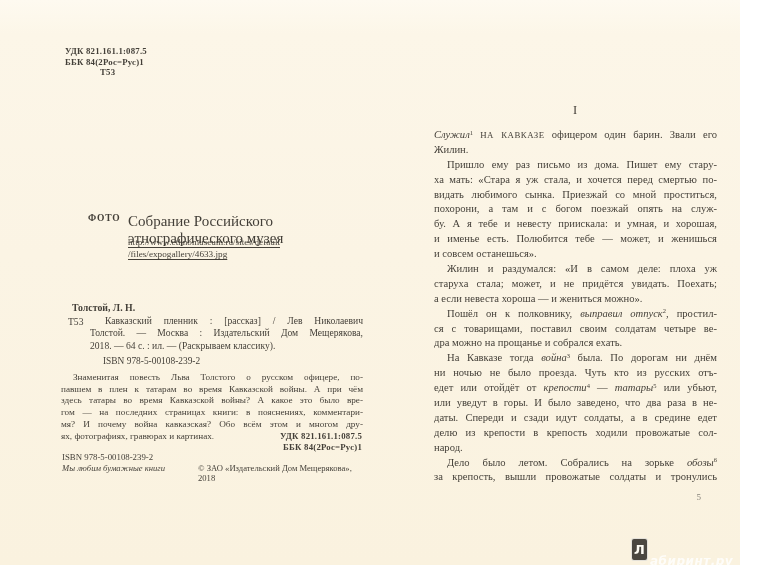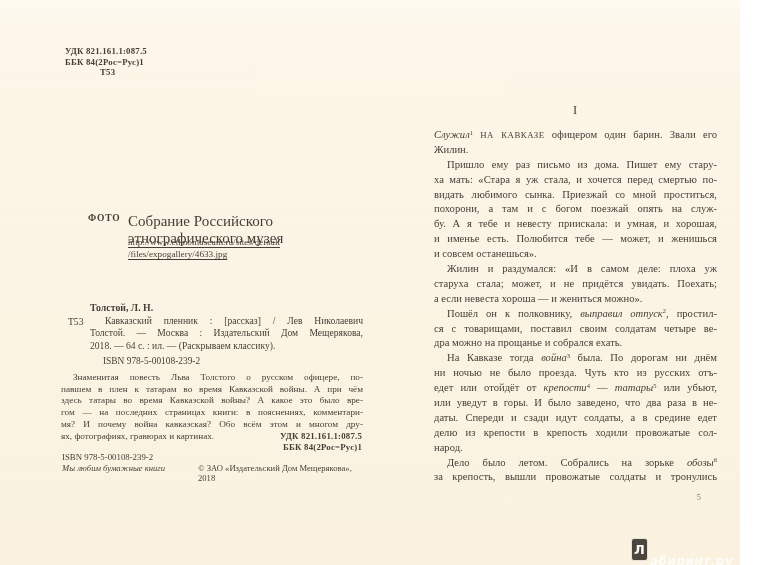--- a/index.html
+++ b/index.html
@@ -17,21 +17,21 @@
   
   .jl{text-align:justify; text-align-last:justify; -moz-text-align-last:justify;}
   
   .page-left{position:absolute; left:60px; top:0; width:303px; height:565px;}
   .codes-top{left:5px; top:46px; font-size:8.8px; line-height:10.5px; font-weight:600; letter-spacing:0.2px;}
   .codes-top .c-ind{padding-left:35px;}
   .photo-label{left:28px; top:213px; font-size:9.5px; font-weight:700; letter-spacing:0.8px;}
   .photo-credit{left:68px; top:213px; font-size:15px;}
   .photo-links{left:68px; top:236px; font-size:9.2px; line-height:12px;}
   .photo-links div{text-decoration:underline; text-underline-offset:1.5px;}
-  .bib-author{left:30px; top:302px; font-size:9.8px; font-weight:700;}
+  .bib-author{left:12px; top:302px; font-size:9.8px; font-weight:700;}
   .bib-index{left:8px; top:316px; font-size:9.6px;}
   .bib-lines{left:30px; top:315px; width:273px; font-size:9.6px; line-height:12.3px;}
   .bib-lines .ind15{padding-left:15px;}
   .bib-isbn{left:43px; top:356px; font-size:9.4px;}
   .annotation{left:1px; top:372px; width:302px; font-size:9.2px; line-height:11.7px;}
   .annotation .ind12{padding-left:12px;}
   .codes-bottom{right:1px; top:431px; font-size:8.8px; line-height:10.8px; font-weight:700; text-align:right; letter-spacing:0.2px;}
   .foot-isbn{left:2px; top:452px; font-size:8.8px;}
   .foot-motto{left:2px; top:463px; font-size:8.6px; font-style:italic;}
   .foot-copy{left:138px; top:463px; font-size:8.6px;}

